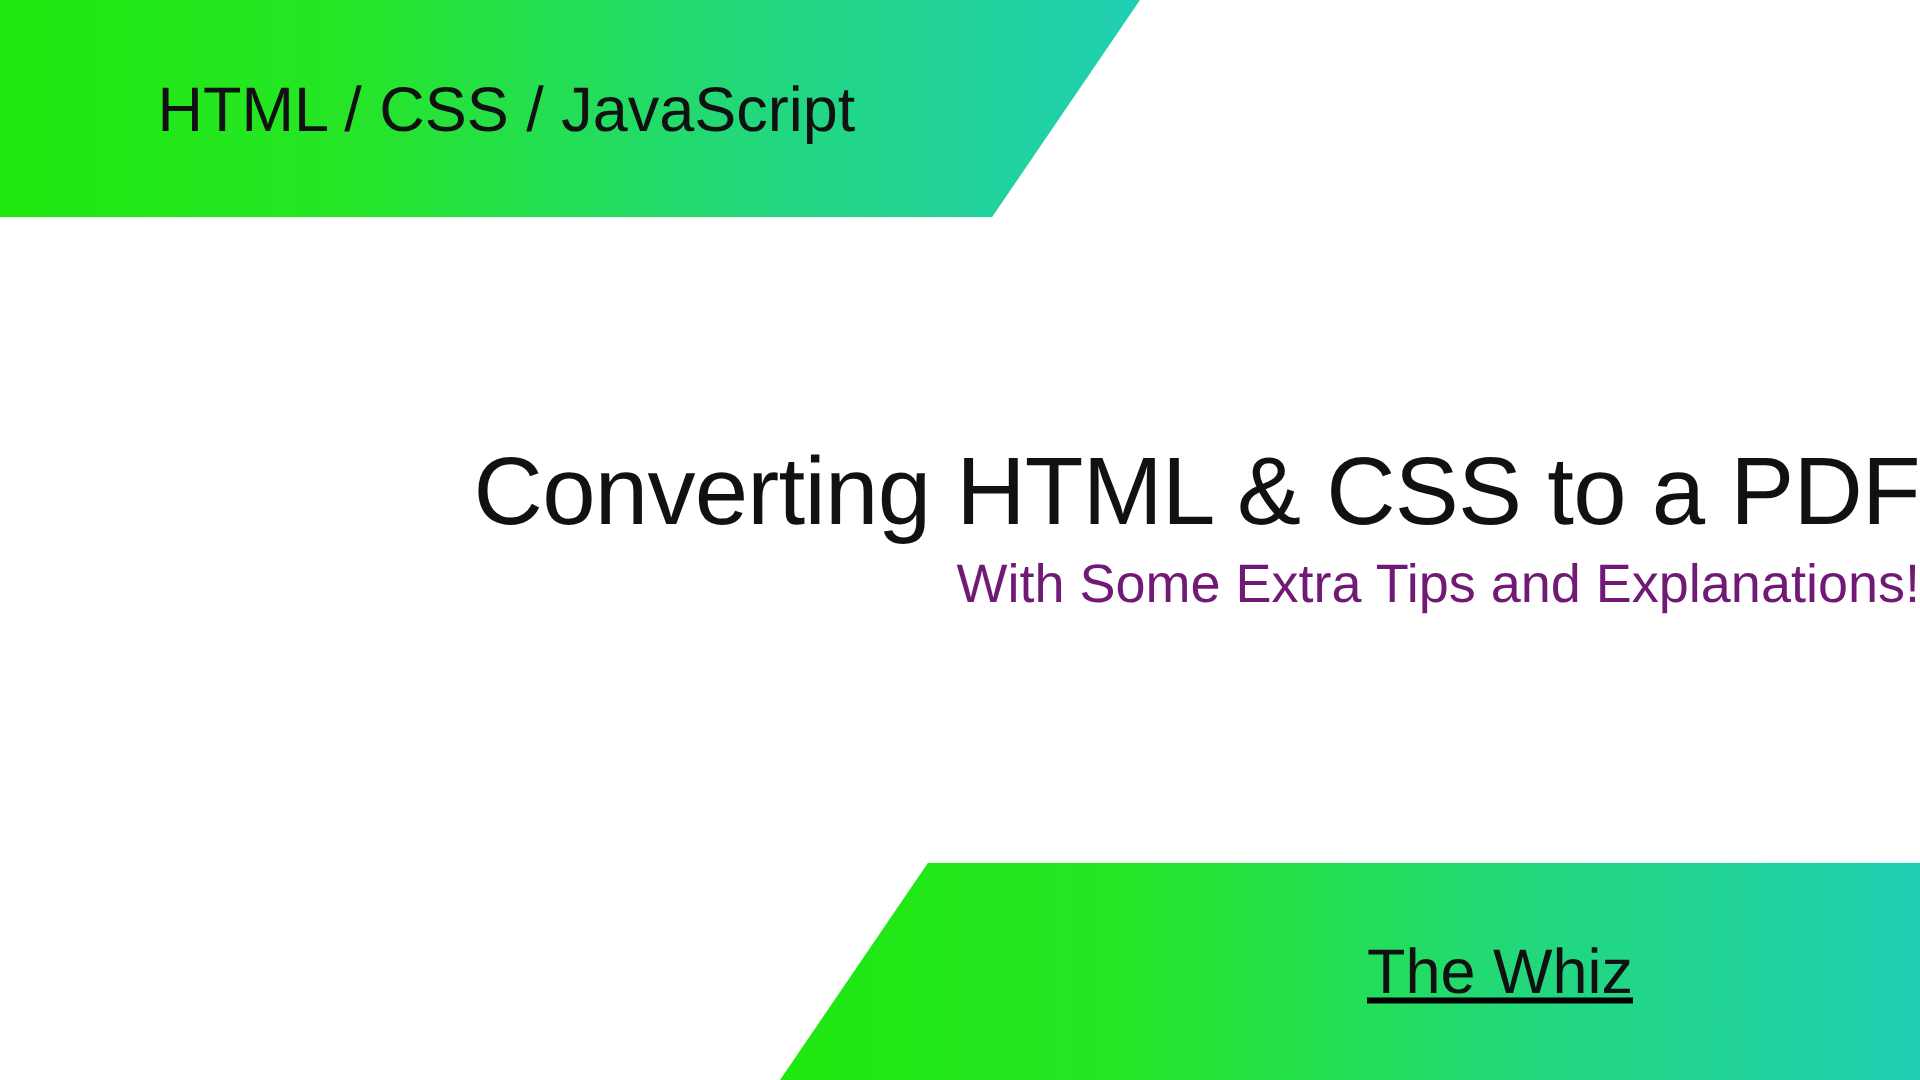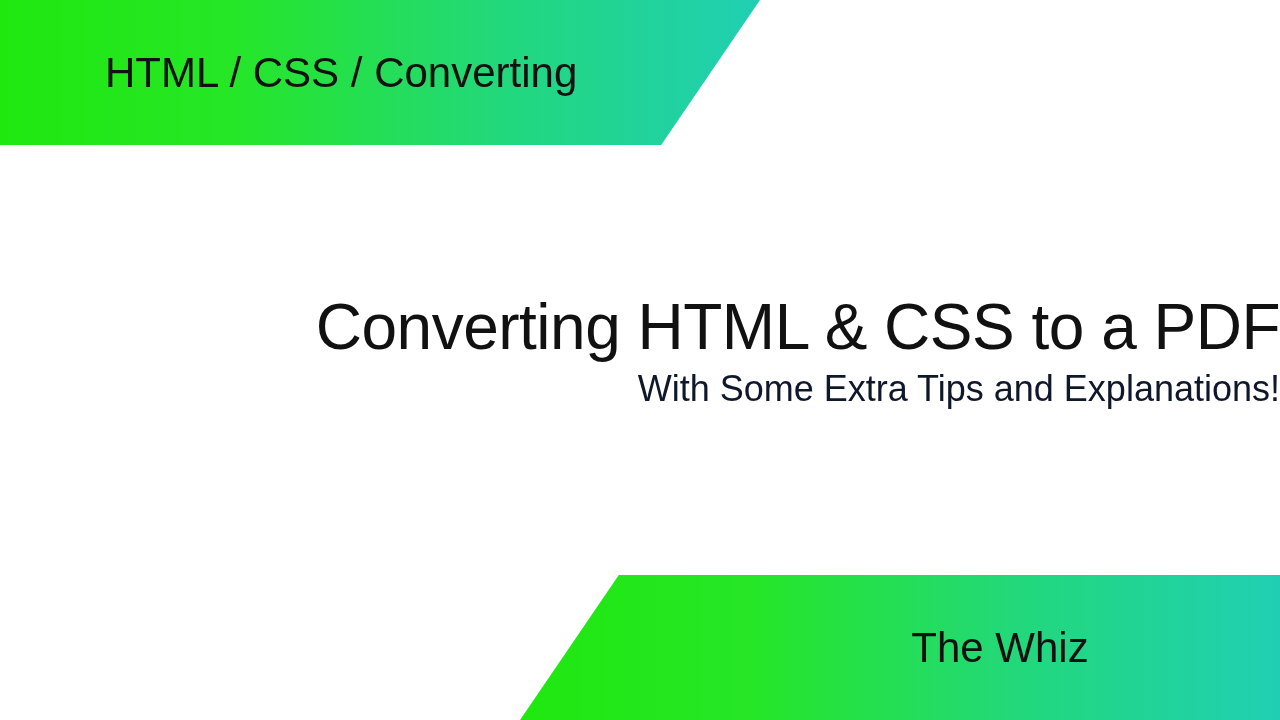--- a/index.html
+++ b/index.html
@@ -36,48 +36,49 @@
   text-align: right;
 }
 .main-title {
   font-size: 64px;
   color: #111;
   font-weight: 400;
   letter-spacing: -0.5px;
 }
 .sub-title {
   font-size: 36px;
-  color: #0f172a;
+  color: #701a75;
   font-weight: 400;
   margin-top: 4px;
 }
 .bottom-banner {
   position: absolute;
   bottom: 0;
   right: 0;
   width: 760px;
   height: 145px;
   background: linear-gradient(90deg, #1fe80f 0%, #26e626 30%, #22d87a 65%, #20cfb3 100%);
   clip-path: polygon(13% 0, 100% 0, 100% 100%, 0 100%);
   display: flex;
   align-items: center;
   justify-content: center;
+  text-decoration: underline;
 }
 .bottom-banner-text {
   font-size: 42px;
   color: #111;
   font-weight: 400;
   margin-left: 200px;
 }
 </style>
 </head>
 <body>
 
 <div class="top-banner">
-  <div class="top-banner-text">HTML / CSS / Converting</div>
+  <div class="top-banner-text">HTML / CSS / JavaScript</div>
 </div>
 
 <div class="center-block">
   <div class="main-title">Converting HTML &amp; CSS to a PDF</div>
   <div class="sub-title">With Some Extra Tips and Explanations!</div>
 </div>
 
 <div class="bottom-banner">
   <div class="bottom-banner-text">The Whiz</div>
 </div>

